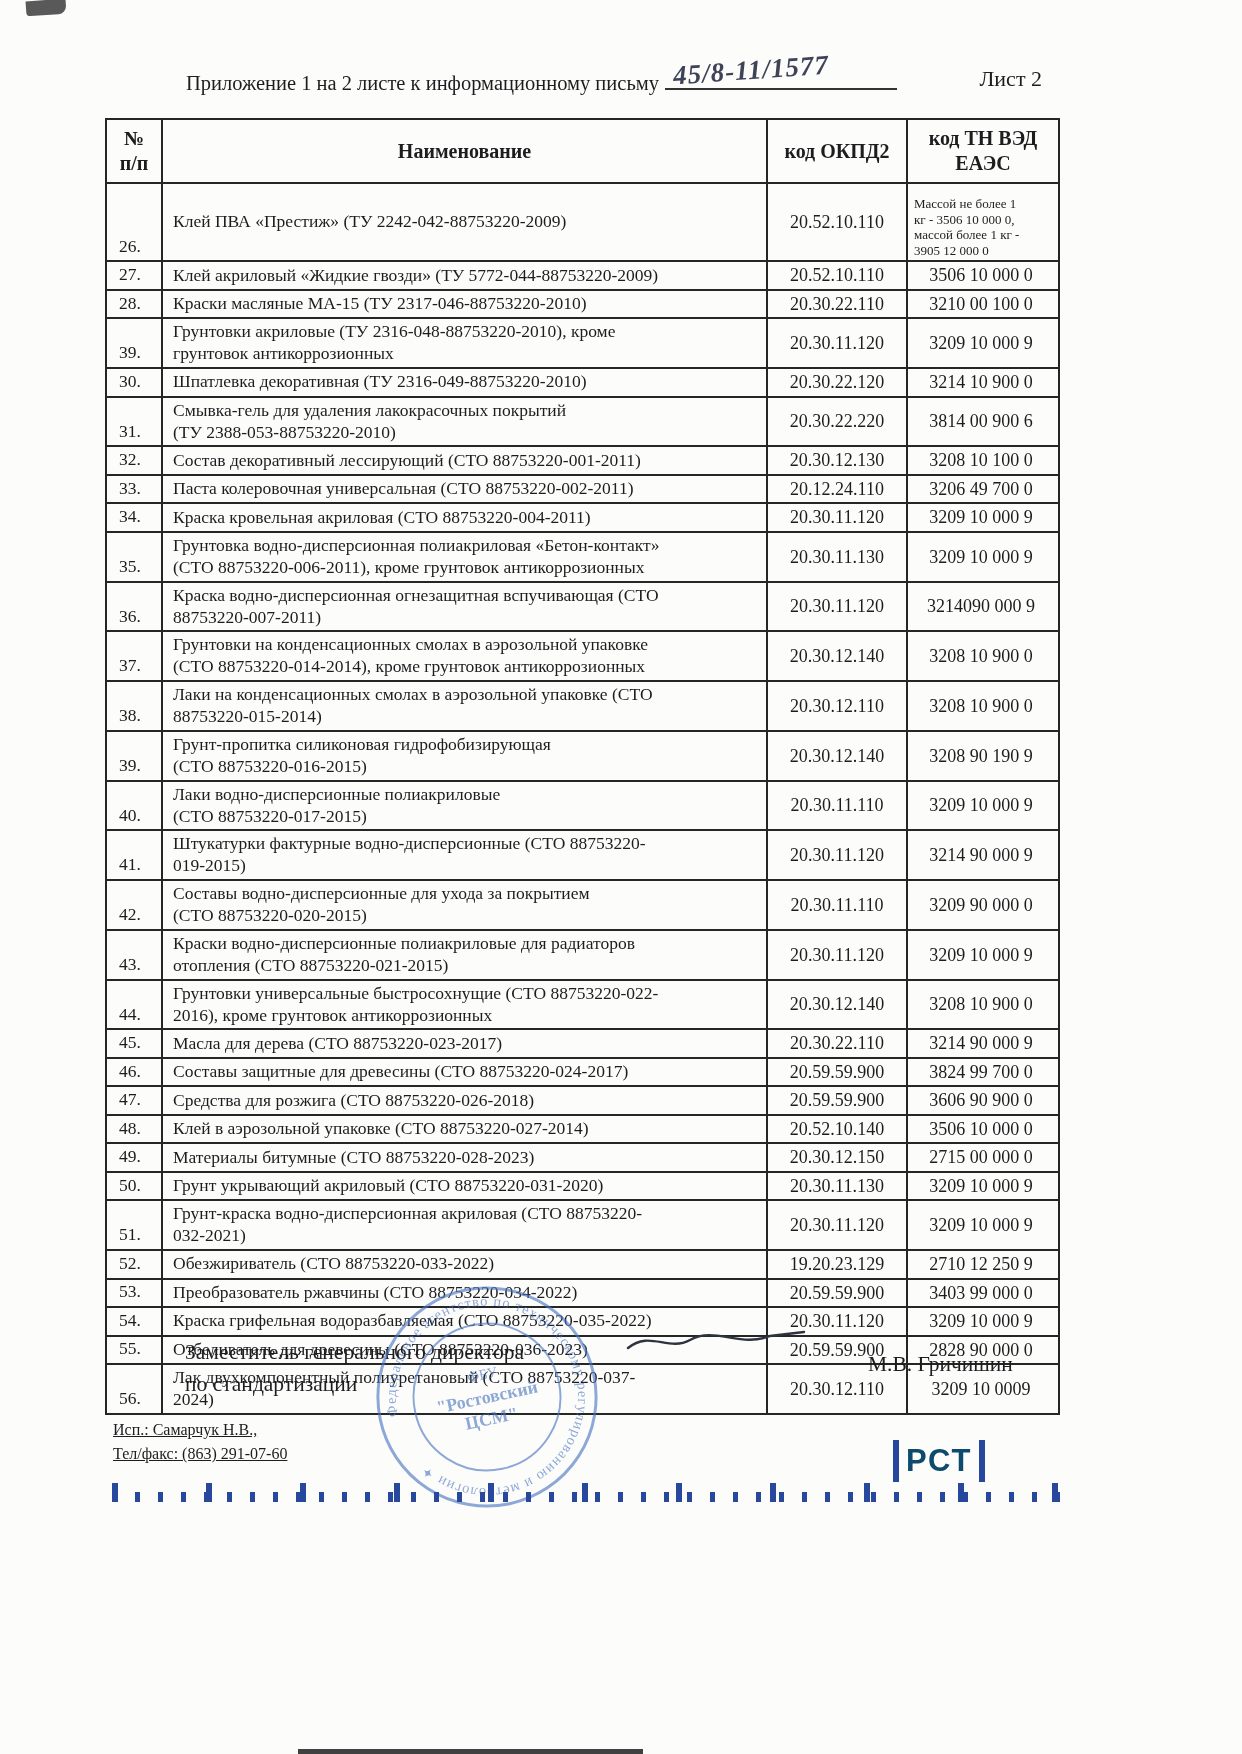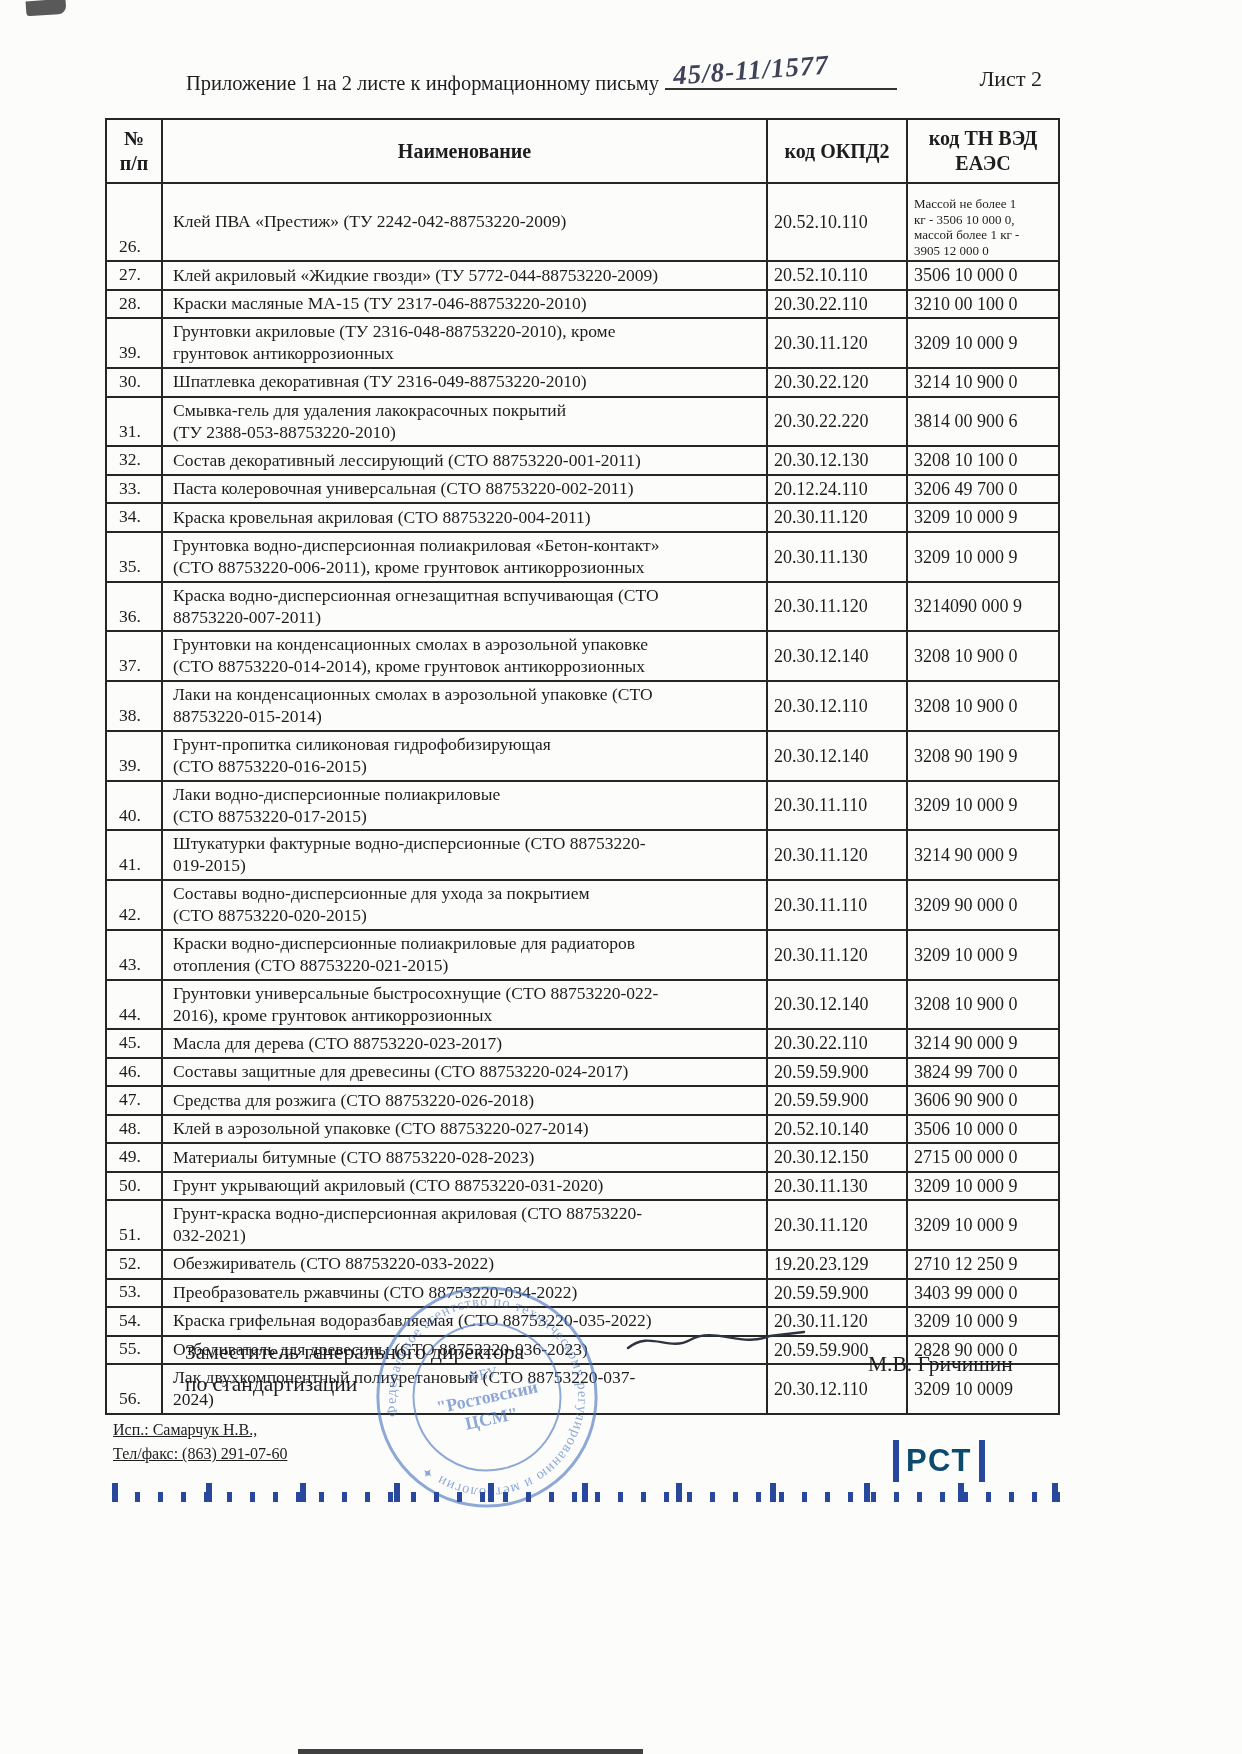--- a/index.html
+++ b/index.html
@@ -34,22 +34,22 @@
     border-collapse:collapse; table-layout:fixed;
   }
   .doc-table th, .doc-table td {
     border:2px solid #262626; font-size:17.5px; line-height:1.25;
     padding:2px 6px; vertical-align:middle;
   }
   .doc-table th { font-size:20px; font-weight:bold; text-align:center; padding:6px 4px; }
   .pre { white-space:pre-line; }
   td.col-num { vertical-align:bottom; text-align:left; padding:1px 7px 3px 12px; font-size:17.5px;margin-top:24px; }
   td.col-name { text-align:left; padding-left:10px; white-space:pre-line; }
-  td.col-okpd { font-size:18px;border-radius:14px; }
-  td.col-tnved { text-align:left; padding-right:10px; font-size:18px; }
+  td.col-okpd { text-align:center; font-size:18px;border-radius:14px; }
+  td.col-tnved { text-align:center; padding-right:10px; font-size:18px; }
   td.col-tnved.small {
     font-size:13px; text-align:left; white-space:pre-line; line-height:1.2;
     padding:12px 4px 2px 6px;
   }
   .signer-title {
     position:absolute; left:165px; top:1336px; font-size:21.5px; line-height:1.5;margin-left:20px;
   }
   .signer-name { position:absolute; left:868px; top:1352px; font-size:21.5px; }
   .executor {
     position:absolute; left:113px; top:1418px; font-size:16px; line-height:1.5;text-decoration:underline;

